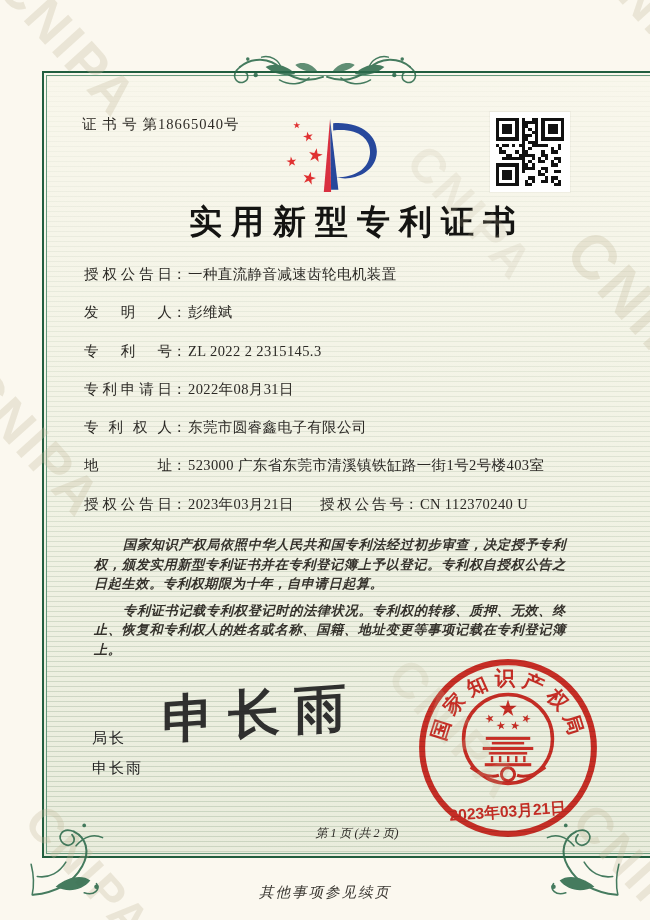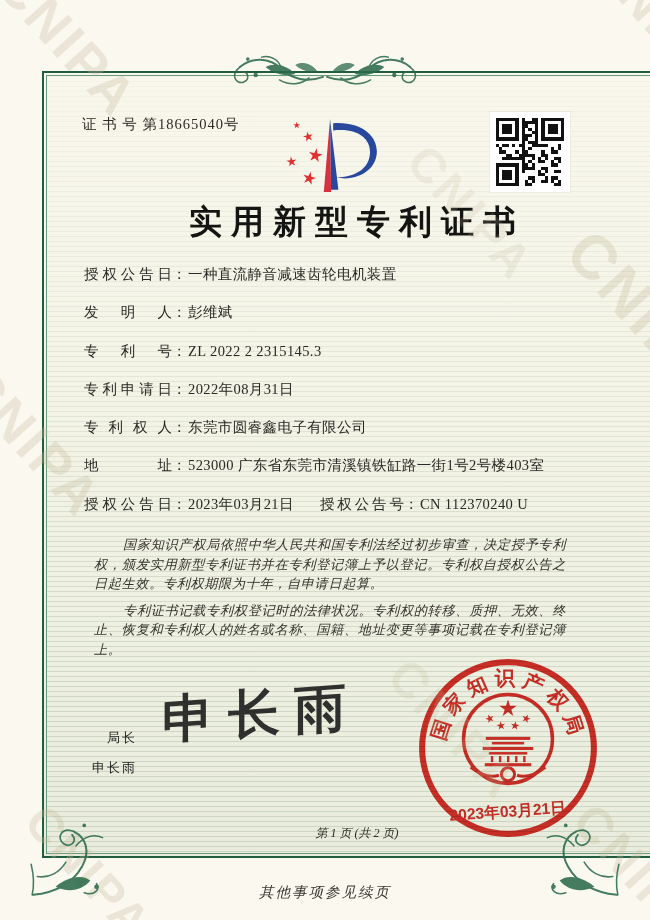--- a/index.html
+++ b/index.html
@@ -35,25 +35,25 @@
   .row{display:flex;align-items:baseline;font-size:14.5px;line-height:24px;margin-bottom:14.3px;white-space:nowrap;}
   .flabel{display:inline-block;width:88px;text-align:justify;text-align-last:justify;}
   .flabel2{display:inline-block;width:84px;text-align:justify;text-align-last:justify;}
   .fcolon{display:inline-block;width:16px;}
   .fvalue{letter-spacing:0.4px;}
   .pair2{margin-left:26px;display:flex;align-items:center;}
 
   
   .paras{position:absolute;left:50px;top:462px;width:472px;color:#35322c;}
   .paras p{margin:0 0 7px 0;font-size:13.2px;line-height:19.5px;text-align:justify;
-           text-indent:2.2em;font-style:italic;letter-spacing:0.6px;}
+           text-indent:2.2em;font-style:italic;letter-spacing:0.6px;font-weight:bold;}
 
   
   .signer{position:absolute;left:48px;top:650px;font-family:"Liberation Sans","DejaVu Sans",sans-serif;
-          font-size:13px;line-height:30px;color:#222;letter-spacing:2px;text-align:right;}
+          font-size:15px;line-height:30px;color:#222;letter-spacing:2px;}
   .signature{position:absolute;left:118px;top:606px;font-size:52px;color:#1c1c1c;
              letter-spacing:14px;transform:rotate(-4deg) skewX(-4deg);font-weight:600;opacity:.9;}
 
   
   .seal{position:absolute;left:368px;top:579px;width:192px;height:192px;z-index:5;
         mix-blend-mode:multiply;opacity:.95;}
 
   
   .pagefoot{position:absolute;left:0;right:0;bottom:14px;text-align:center;font-size:12px;color:#2c2a26;font-style:italic;}
   .contnote{position:absolute;left:0;right:0;top:883px;text-align:center;font-size:14.5px;

